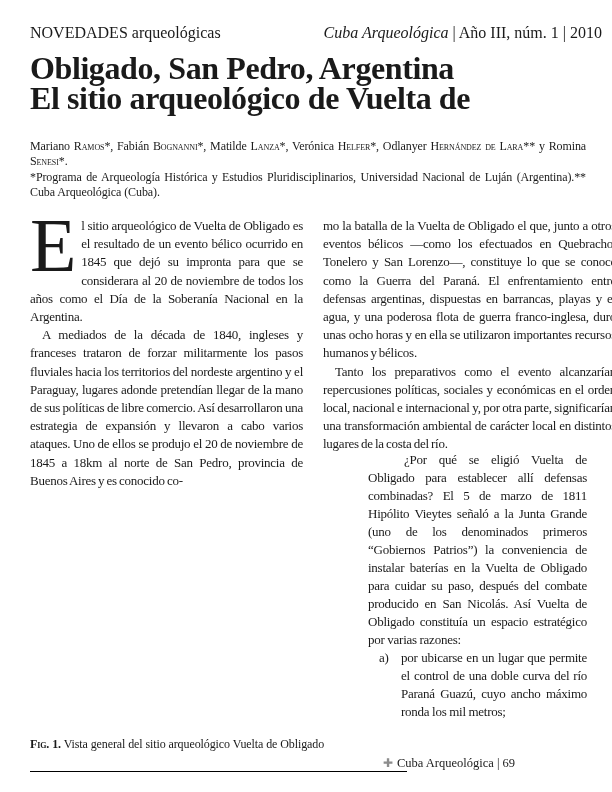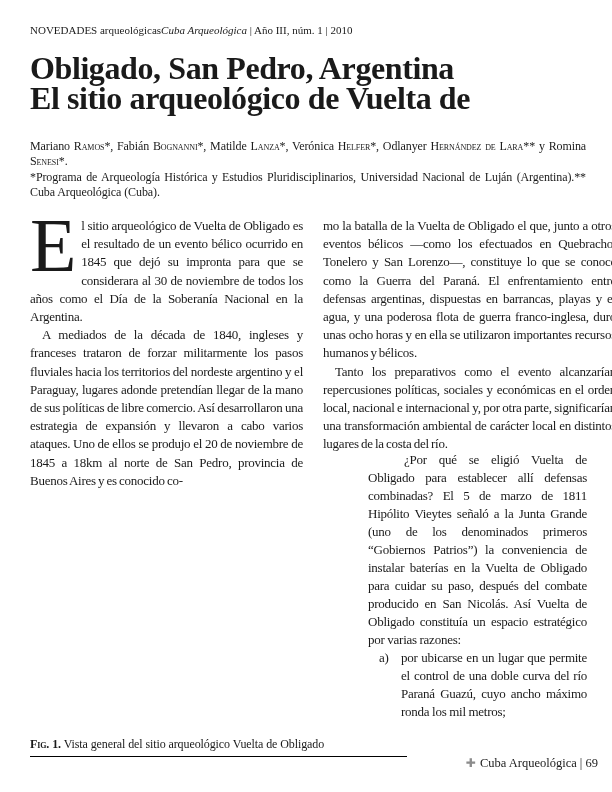--- a/index.html
+++ b/index.html
@@ -9,22 +9,22 @@
     font-family: "Liberation Serif", "DejaVu Serif", serif;
     color: var(--ink, #1a1a1a);
     position: relative;
     overflow: hidden;
   }
   .page { position: absolute; inset: 0; background: #fff; }
 
   
   .runhead {
     position: absolute; top: 24px; left: 30px; right: 10px;
-    display: flex; 
-    font-size: 11px;
+    display: flex; justify-content: space-between;
+    font-size: 16px;
   }
   .runhead .journal { font-style: italic; }
 
   
   .title {
     position: absolute; top: 53px; left: 30px; width: 580px;
     font-size: 32px; font-weight: bold; line-height: 30px;
     letter-spacing: -0.4px;
   }
 
@@ -59,29 +59,29 @@
   }
 
   .hang { padding-left: 33px; }
   .hang .list-label { display: inline-block; width: 22px; margin-left: -22px; text-indent: 0; }
 
   
   .figure-area { position: absolute; left: 30px; top: 455px; width: 345px; height: 278px; }
   .caption {
     position: absolute; left: 30px; top: 737px; width: 377px;
     font-size: 12px; line-height: 14px;
-    padding-bottom: 5px; border-bottom: 1.5px solid #000;
+    padding-bottom: 20px; border-bottom: 1.5px solid #000;
     letter-spacing: -0.1px;
   }
   .cap-label { font-weight: bold; font-variant: small-caps; }
 
   
   .pfooter {
     position: absolute; top: 756px; left: 300px; width: 298px;
-    text-align: right; font-size: 12.5px;
+    text-align: center; font-size: 12.5px;
   }
   .pfooter .logo { color: var(--logo_gray, #8c8c8c); margin-right: 4px; font-size: 12px; }
 </style>
 </head>
 <body style="--ink: #1a1a1a; --logo_gray: #8c8c8c;">
 
 <div class="page">
 
   <div class="runhead">
     <span>NOVEDADES arqueológicas</span>
@@ -92,21 +92,21 @@
     <div>Obligado, San Pedro, Argentina</div>
     <div>El sitio arqueológico de Vuelta de</div>
   </h1>
 
   <div class="authors-block">
     <p><span>Mariano </span><span class="sc">Ramos</span><span>*, </span><span>Fabián </span><span class="sc">Bognanni</span><span>*, </span><span>Matilde </span><span class="sc">Lanza</span><span>*, </span><span>Verónica </span><span class="sc">Helfer</span><span>*, </span><span>Odlanyer </span><span class="sc">Hernández de Lara</span><span>** y </span><span>Romina </span><span class="sc">Senesi</span><span>*.</span></p>
     <p>*Programa de Arqueología Histórica y Estudios Pluridisciplinarios, Universidad Nacional de Luján (Argentina).** Cuba Arqueológica (Cuba).</p>
   </div>
 
   <div class="col col-left">
-    <p><span class="dropcap">E</span><span>l sitio arqueológico de Vuelta de Obligado es el resultado de un evento bélico ocurrido en 1845 que dejó su impronta para que se considerara al 30 de noviembre de todos los años como el Día de la Soberanía Nacional en la Argentina.</span></p>
+    <p><span class="dropcap">E</span><span>l sitio arqueológico de Vuelta de Obligado es el resultado de un evento bélico ocurrido en 1845 que dejó su impronta para que se considerara al 20 de noviembre de todos los años como el Día de la Soberanía Nacional en la Argentina.</span></p>
     <p class="ind">A mediados de la década de 1840, ingleses y franceses trataron de forzar militarmente los pasos fluviales hacia los territorios del nordeste argentino y el Paraguay, lugares adonde pretendían llegar de la mano de sus políticas de libre comercio. Así desarrollaron una estrategia de expansión y llevaron a cabo varios ataques. Uno de ellos se produjo el 20 de noviembre de 1845 a 18km al norte de San Pedro, provincia de Buenos Aires y es conocido co-</p>
   </div>
 
   <div class="col col-right">
     <p>mo la batalla de la Vuelta de Obligado el que, junto a otros eventos bélicos —como los efectuados en Quebracho, Tonelero y San Lorenzo—, constituye lo que se conoce como la Guerra del Paraná. El enfrentamiento entre defensas argentinas, dispuestas en barrancas, playas y el agua, y una poderosa flota de guerra franco-inglesa, duró unas ocho horas y en ella se utilizaron importantes recursos humanos y bélicos.</p>
     <p class="ind">Tanto los preparativos como el evento alcanzarían repercusiones políticas, sociales y económicas en el orden local, nacional e internacional y, por otra parte, significarían una transformación ambiental de carácter local en distintos lugares de la costa del río.</p>
   </div>
 
   <div class="col-narrow">
     <p class="ind-lg">¿Por qué se eligió Vuelta de Obligado para establecer allí defensas combinadas? El 5 de marzo de 1811 Hipólito Vieytes señaló a la Junta Grande (uno de los denominados primeros “Gobiernos Patrios”) la conveniencia de instalar baterías en la Vuelta de Obligado para cuidar su paso, después del combate producido en San Nicolás. Así Vuelta de Obligado constituía un espacio estratégico por varias razones:</p>

